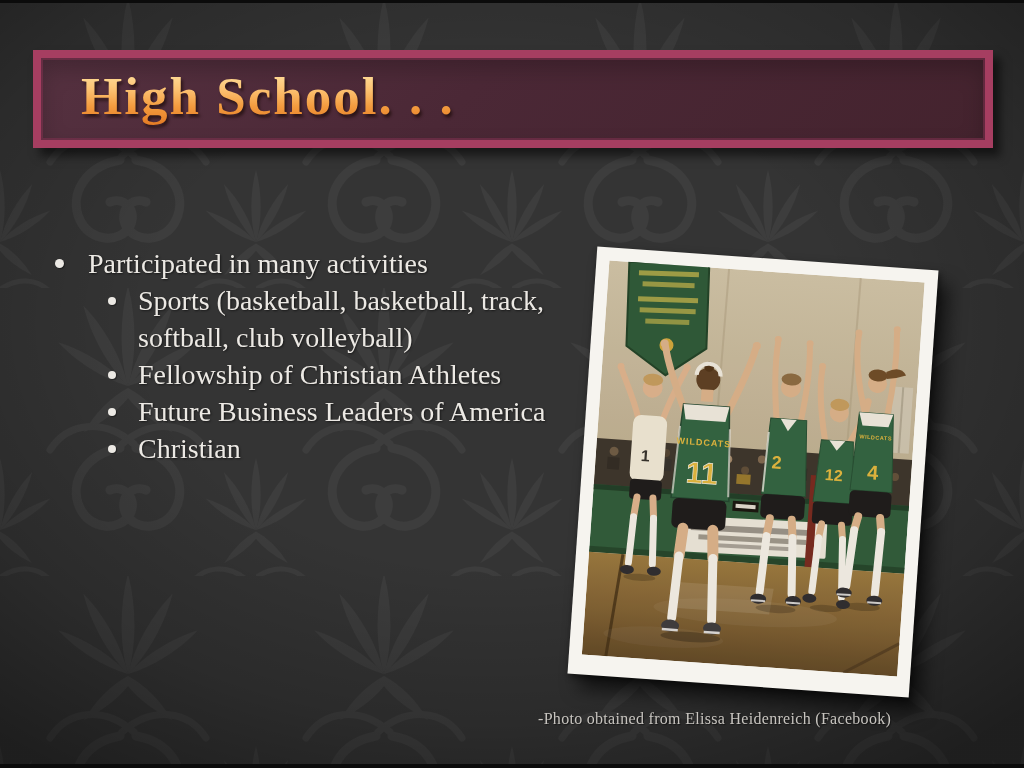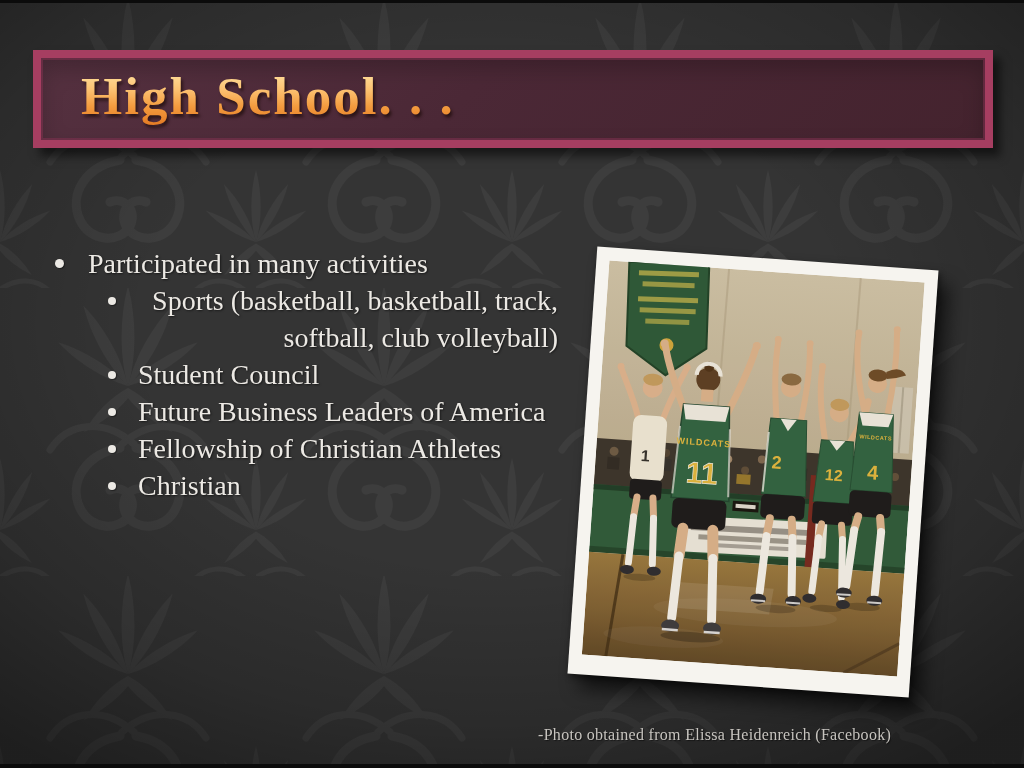--- a/index.html
+++ b/index.html
@@ -35,38 +35,38 @@
     .slide-title{
       background:linear-gradient(180deg,#ffe3a2 0%,#fcc170 34%,#f39b3e 62%,#e0741f 100%);
       -webkit-background-clip:text;background-clip:text;color:transparent;
     }
   }
   
   .bullets{position:absolute;left:45px;top:245px;width:520px;z-index:3;
     color:#ece9e4;font-size:28px;line-height:37px;
     text-shadow:1px 1px 2px rgba(0,0,0,0.55);
   }
-  .li{display:flex;align-items:flex-start;text-align:right;}
+  .li{display:flex;align-items:flex-start;}
   .dot{flex:0 0 auto;border-radius:50%;background:#ece9e4;box-shadow:1px 1px 1px rgba(0,0,0,0.4);}
   .l1 .dot{width:9px;height:9px;margin:14px 24px 0 10px;}
   .l2 .dot{width:8px;height:8px;margin:15px 22px 0 63px;}
   .l1 .txt{max-width:460px;}
   .l2 .txt{max-width:420px;}
   
   .photo-frame{
     position:absolute;left:582px;top:258px;width:342px;height:428px;z-index:2;
     box-sizing:border-box;background:#f6f4ef;
     padding:13px 13px 20px 13px;
     transform:rotate(4deg);
     box-shadow:12px 14px 18px rgba(0,0,0,0.6), 2px 3px 6px rgba(0,0,0,0.45);
   }
   .photo-frame svg{display:block;}
   
   .caption{
-    position:absolute;left:538px;top:726px;z-index:3;
+    position:absolute;left:538px;top:710px;z-index:3;
     font-size:16px;color:#c7c4bf;letter-spacing:0.3px;
     text-shadow:1px 1px 1px rgba(0,0,0,0.5);
   }
 </style>
 </head>
 <body>
 
 <div class="slide">
 
   <svg class="bg-svg" width="1024" height="768" aria-hidden="true">
@@ -113,29 +113,25 @@
     <div class="li l1">
       <span class="dot"></span>
       <span class="txt">Participated in many activities</span>
     </div>
     <div class="li l2">
       <span class="dot"></span>
       <span class="txt">Sports (basketball, basketball, track, softball, club volleyball)</span>
     </div>
     <div class="li l2">
       <span class="dot"></span>
-      <span class="txt">Student Council</span>
+      <span class="txt">Fellowship of Christian Athletes</span>
     </div>
     <div class="li l2">
       <span class="dot"></span>
       <span class="txt">Future Business Leaders of America</span>
-    </div>
-    <div class="li l2">
-      <span class="dot"></span>
-      <span class="txt">Fellowship of Christian Athletes</span>
     </div>
     <div class="li l2">
       <span class="dot"></span>
       <span class="txt">Christian</span>
     </div>
   </div>
 
   <div class="photo-frame">
     <svg width="316" height="395" viewBox="0 0 316 395">
       <defs>

